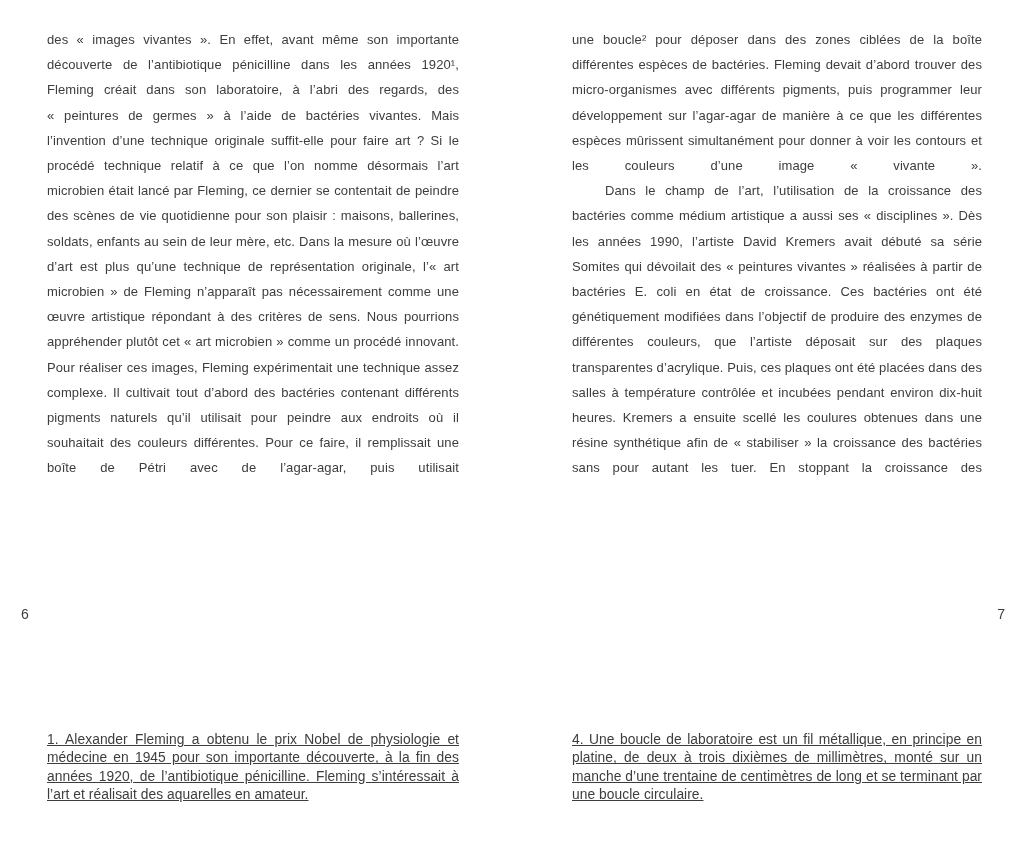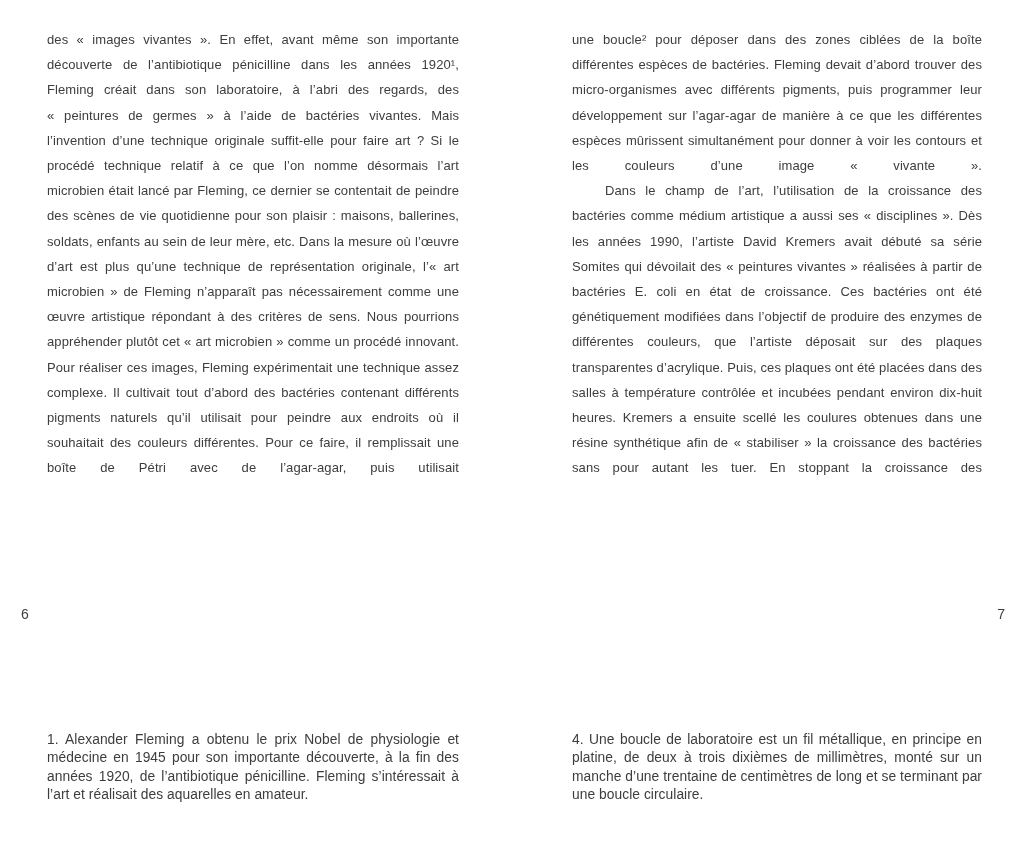--- a/index.html
+++ b/index.html
@@ -32,20 +32,21 @@
   .para.cont {
     text-align-last: justify;
   }
   .para.indent {
     text-indent: 33px;
   }
   .em { }
   .footnote {
     position: absolute;
     top: 731px;
+    text-decoration: underline;
   }
   .footnote .para {
     font-size: 13.8px;
     line-height: 18.4px;
     letter-spacing: 0.05px;
     hyphens: auto;
     -webkit-hyphens: auto;
   }
   .page-number {
     position: absolute;

